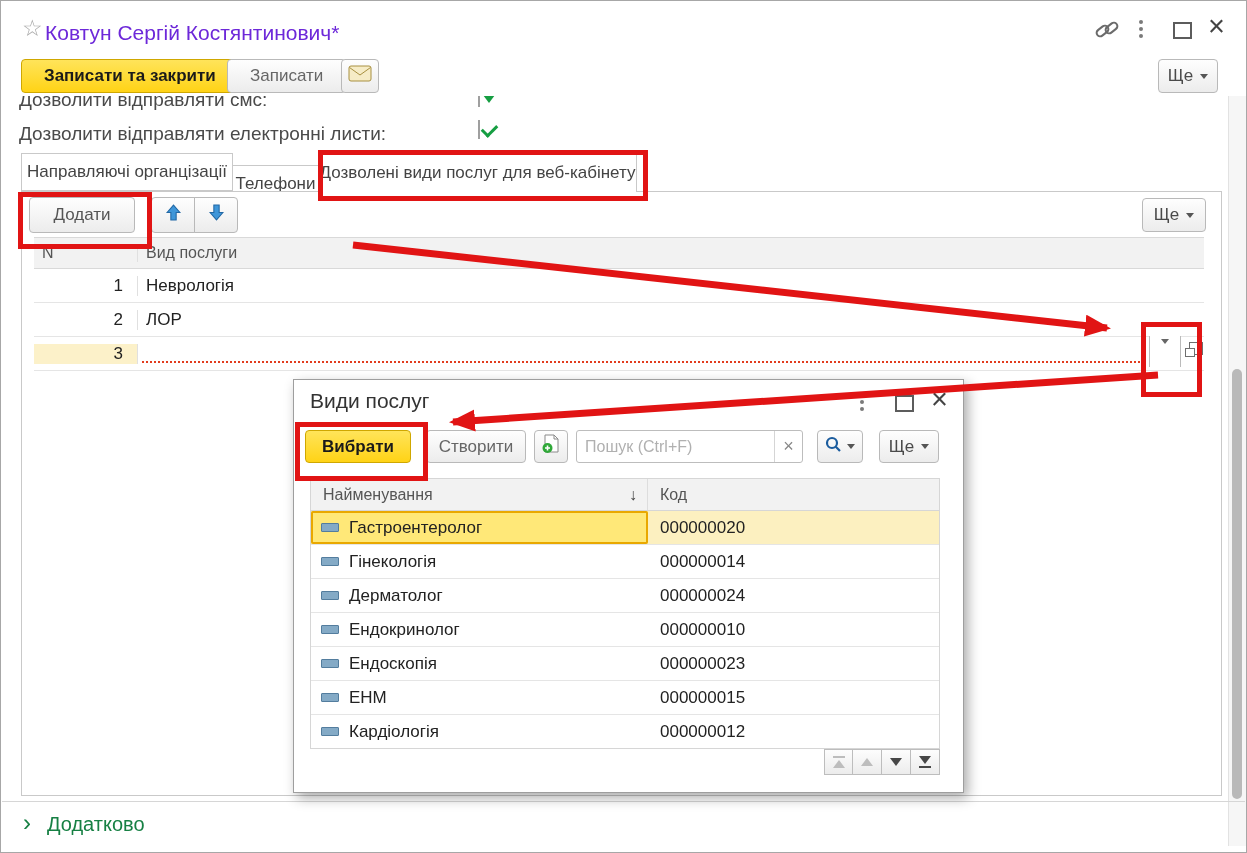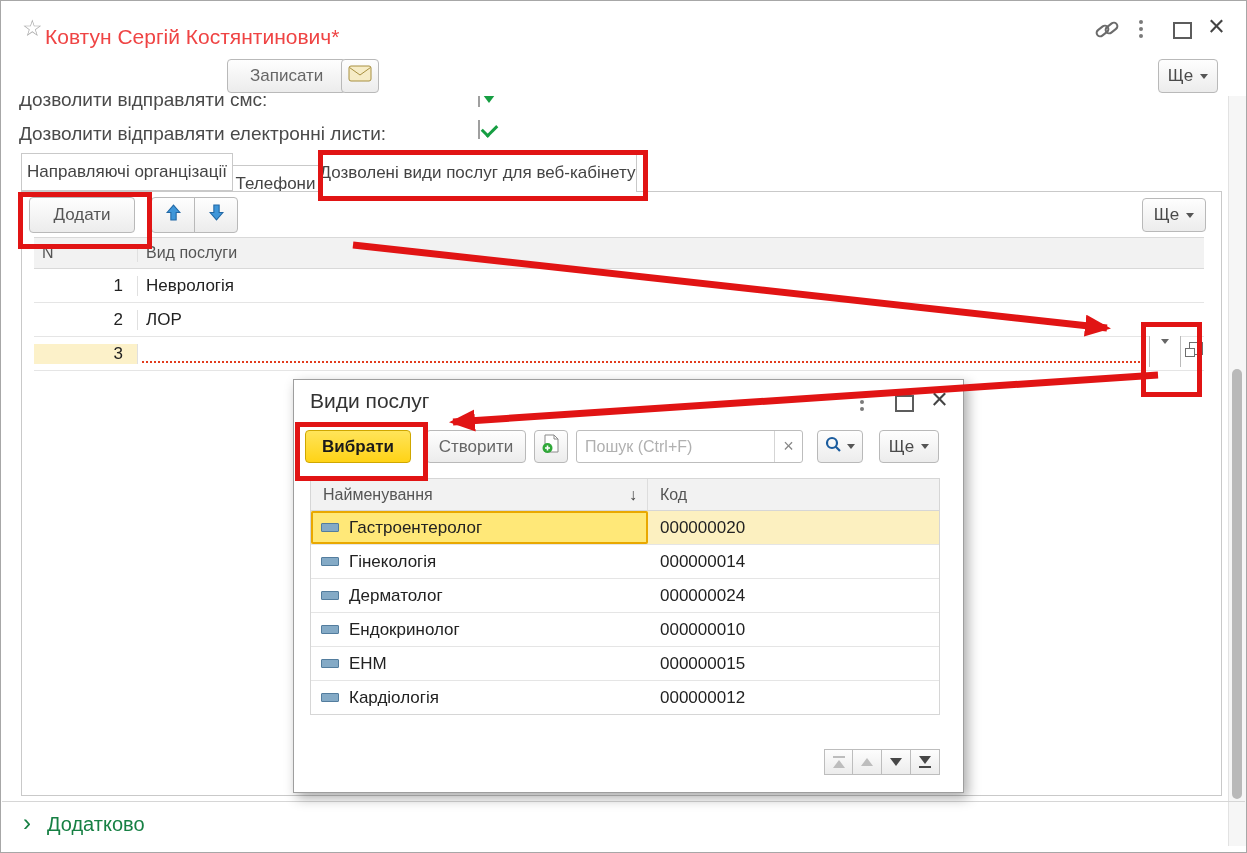--- a/index.html
+++ b/index.html
@@ -9,21 +9,21 @@
   
   .btn{display:inline-flex;align-items:center;justify-content:center;gap:7px;
        background:linear-gradient(#fefefe,#ececec);border:1px solid #b9b9b9;border-radius:4px;
        color:#4a4a4a;font-size:17px;cursor:pointer;box-sizing:border-box;}
   .btn-yellow{background:linear-gradient(#ffe45a,#ffd316);border:1px solid #cfa700;color:#1a1a1a;font-weight:bold;}
   .tri-down{width:0;height:0;border-left:5px solid transparent;border-right:5px solid transparent;border-top:6px solid #555;}
   .tri-down.sm{border-left-width:4px;border-right-width:4px;border-top-width:5px;}
   
   .titlebar{position:absolute;left:0;top:0;width:100%;height:56px;}
   .star{position:absolute;left:21px;top:14px;font-size:23px;color:#a9a9a9;}
-  .title-line{position:absolute;left:44px;top:13px;height:46px;display:flex;align-items:center;font-size:21px;color:#ef4444;white-space:nowrap;}
+  .title-line{position:absolute;left:44px;top:20px;height:46px;display:flex;font-size:21px;color:#6d28d9;white-space:nowrap;}
   .red-outline{border:4px solid #e11414;padding:5px 8px;margin:0 4px;}
   .win-ico{position:absolute;top:18px;color:#5f5f5f;}
   .dots{display:flex;flex-direction:column;gap:3px;}
   .dots i{width:4px;height:4px;border-radius:50%;background:#7a7a7a;}
   .maxbox{width:15px;height:13px;border:2px solid #5c5c5c;}
   .closex{font-size:29px;line-height:20px;color:#444;}
   
   .fieldlbl{font-size:19px;color:#4a4a4a;}
   .cb{box-sizing:border-box;width:21px;height:21px;border:1px solid #9f9f9f;background:#fff;position:relative;}
   .check{position:absolute;left:3px;top:3px;width:12px;height:7px;border-left:3px solid #169e42;border-bottom:3px solid #169e42;transform:rotate(-45deg);}
@@ -88,20 +88,21 @@
     </span>
     <span class="win-ico dots" style="left:1138px;top:19px;">
         <i></i>
         <i></i>
         <i></i>
       </span>
     <span class="win-ico maxbox" style="left:1172px;top:21px;"></span>
     <span class="win-ico closex" style="left:1207px;top:15px;">×</span>
   </div>
 
+  <button class="btn btn-yellow abs" style="left:20px;top:58px;height:34px;padding:0 22px;">Записати та закрити</button>
   <button class="btn abs" style="left:226px;top:58px;height:34px;padding:16px 22px;color:#666;">Записати</button>
   <button class="btn abs" style="left:340px;top:58px;width:38px;height:34px;">
     <span>
       <svg width="24" height="17" viewBox="0 0 24 17">
           <rect x="1" y="1" width="22" height="15" rx="2" fill="#f6ecc6" stroke="#a89040"></rect>
           <path d="M1.5 2.5 L12 10 L22.5 2.5" fill="none" stroke="#a89040"></path>
         </svg>
     </span>
   </button>
   <button class="btn abs" style="left:1157px;top:58px;width:60px;height:34px;">
@@ -251,20 +252,27 @@
       <div class="mrow2">
         <div class="mcol1" style="padding-left:0;border-right:none;">
             <span class="dash"></span>
             <span>Ендокринолог</span>
           </div>
         <div class="mcol2">000000010</div>
       </div>
       <div class="mrow2">
         <div class="mcol1" style="padding-left:0;border-right:none;">
             <span class="dash"></span>
+            <span>Ендоскопія</span>
+          </div>
+        <div class="mcol2">000000023</div>
+      </div>
+      <div class="mrow2">
+        <div class="mcol1" style="padding-left:0;border-right:none;">
+            <span class="dash"></span>
             <span>ЕНМ</span>
           </div>
         <div class="mcol2">000000015</div>
       </div>
       <div class="mrow2" style="border-bottom:none;">
         <div class="mcol1" style="padding-left:0;border-right:none;">
             <span class="dash"></span>
             <span>Кардіологія</span>
           </div>
         <div class="mcol2">000000012</div>

